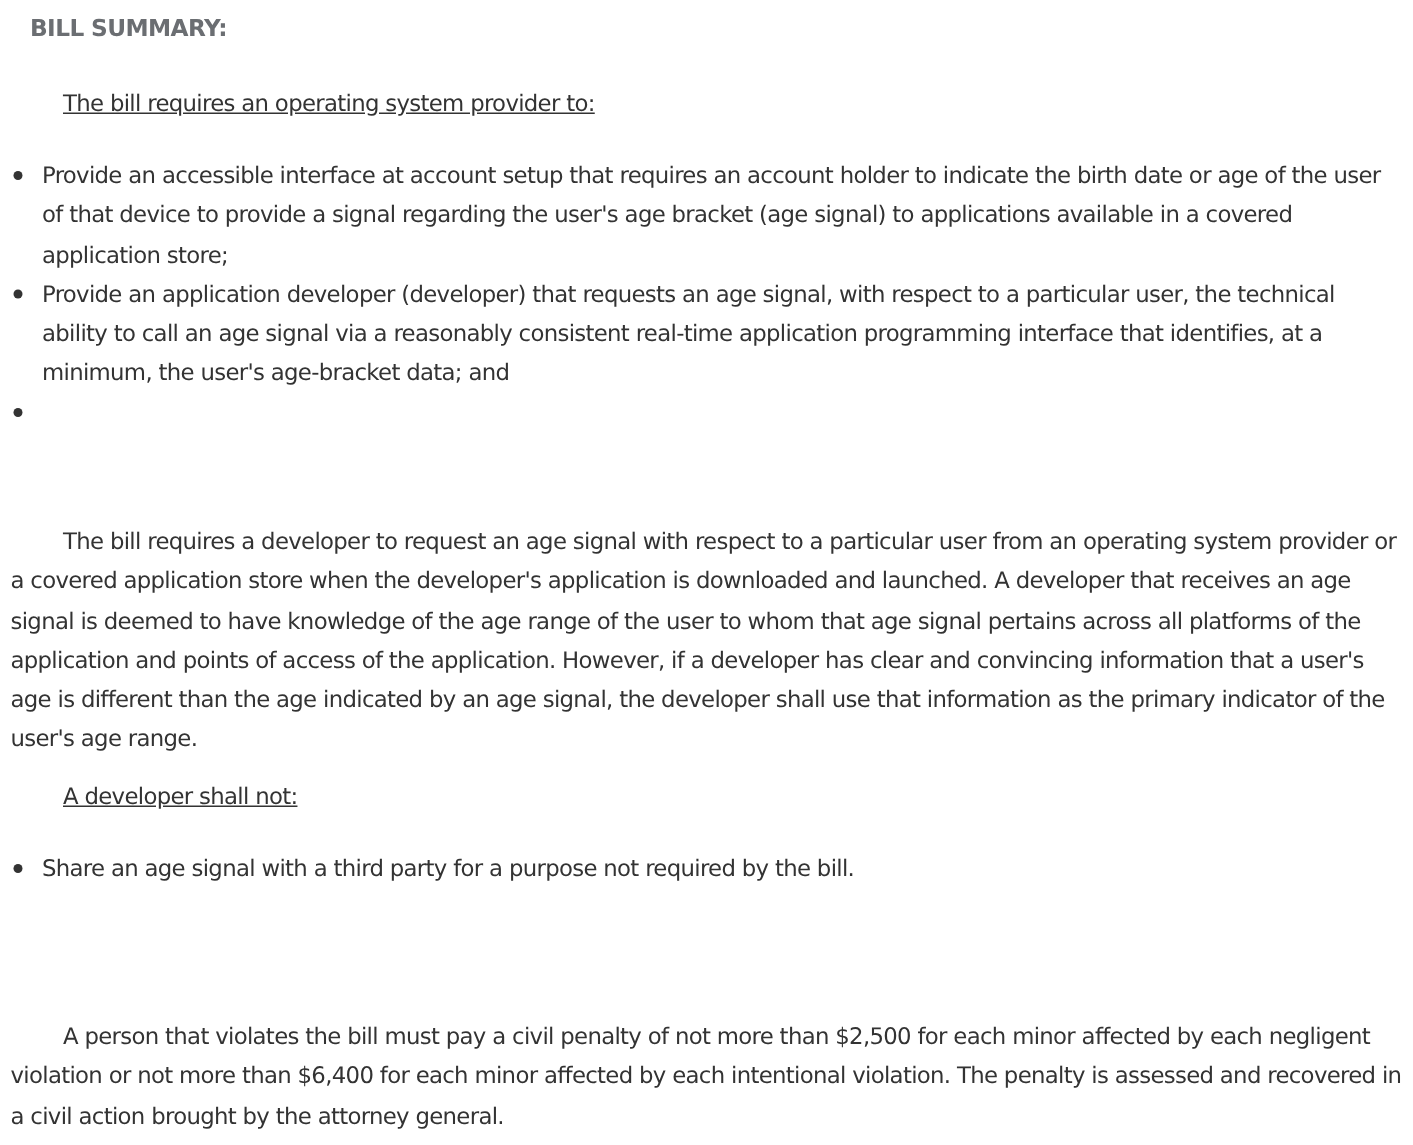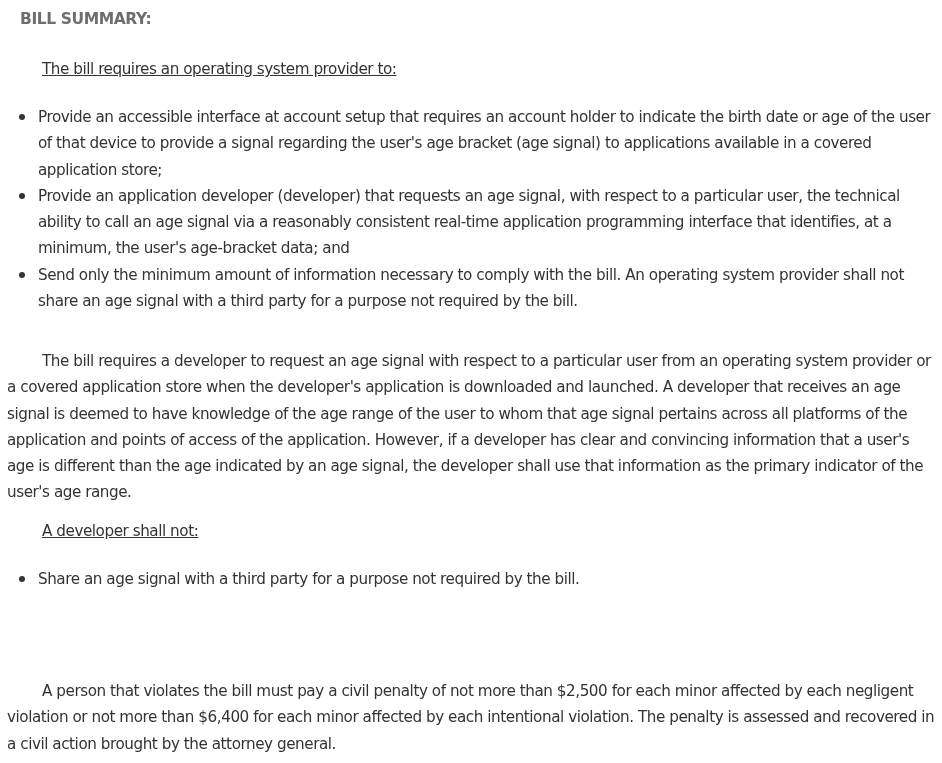--- a/index.html
+++ b/index.html
@@ -35,21 +35,21 @@
       position: absolute;
       left: 42px;
       line-height: 26px;
       white-space: nowrap;
       text-decoration: underline;
     }
     ul.bullets {
       position: absolute;
       left: 0;
       margin: 0;
-      padding: 0 0 0 38px;
+      padding: 0 0 0 28px;
       width: 900px;
       list-style: none;
     }
     ul.bullets li {
       position: relative;
       line-height: 26.3px;
     }
     ul.bullets li .dot {
       position: absolute;
       left: -19px;
@@ -80,21 +80,20 @@
     <li>
       <span class="dot"></span>
       <span>Provide an accessible interface at account setup that requires an account holder to indicate the birth date or age of the user of that device to provide a signal regarding the user's age bracket (age signal) to applications available in a covered application store;</span>
     </li>
     <li>
       <span class="dot"></span>
       <span>Provide an application developer (developer) that requests an age signal, with respect to a particular user, the technical ability to call an age signal via a reasonably consistent real-time application programming interface that identifies, at a minimum, the user's age-bracket data; and</span>
     </li>
     <li>
       <span class="dot"></span>
-      <span>Send only the minimum amount of information necessary to comply with the bill. An operating system provider shall not share an age signal with a third party for a purpose not required by the bill.</span>
     </li>
   </ul>
 
   <div class="para" style="top:348px;">The bill requires a developer to request an age signal with respect to a particular user from an operating system provider or a covered application store when the developer's application is downloaded and launched. A developer that receives an age signal is deemed to have knowledge of the age range of the user to whom that age signal pertains across all platforms of the application and points of access of the application. However, if a developer has clear and convincing information that a user's age is different than the age indicated by an age signal, the developer shall use that information as the primary indicator of the user's age range.</div>
 
   <div class="intro" style="top:518px;">A developer shall not:</div>
 
   <ul class="bullets" style="top:566px;">
     <li>
       <span class="dot"></span>

